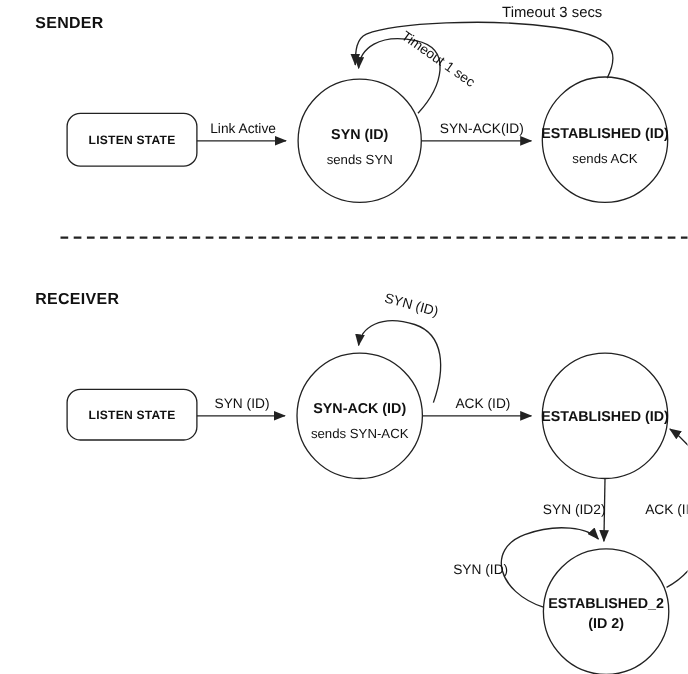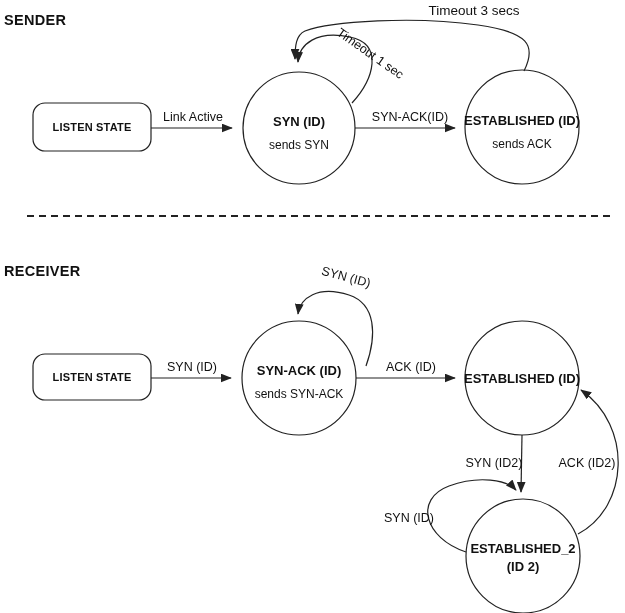--- a/index.html
+++ b/index.html
@@ -6,20 +6,21 @@
     margin: 0;
     padding: 0;
     background: #ffffff;
     font-family: "Liberation Sans", sans-serif;
   }
   .canvas-wrap {
     width: 539px;
     height: 613px;
     background: #ffffff;
     position: relative;
+    padding-left: 28px;
   }
   svg { display: block; }
   .shape {
     fill: none;
     stroke: #222222;
     stroke-width: 1.2;
   }
   .edge {
     fill: none;
     stroke: #222222;

